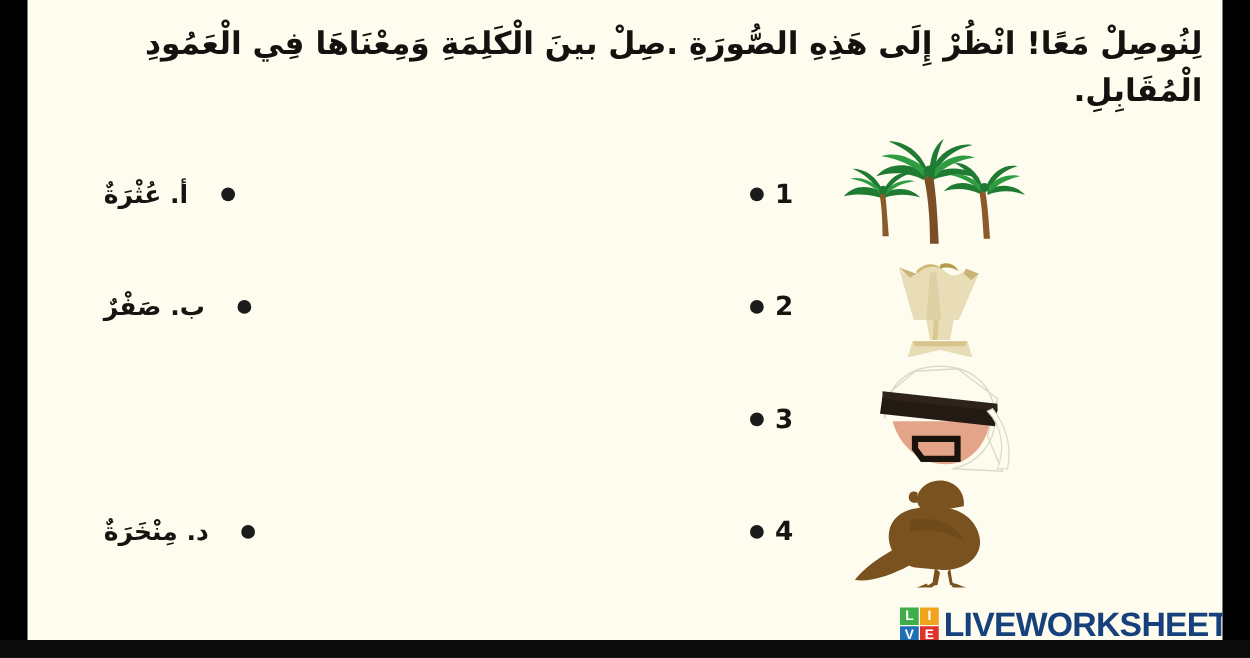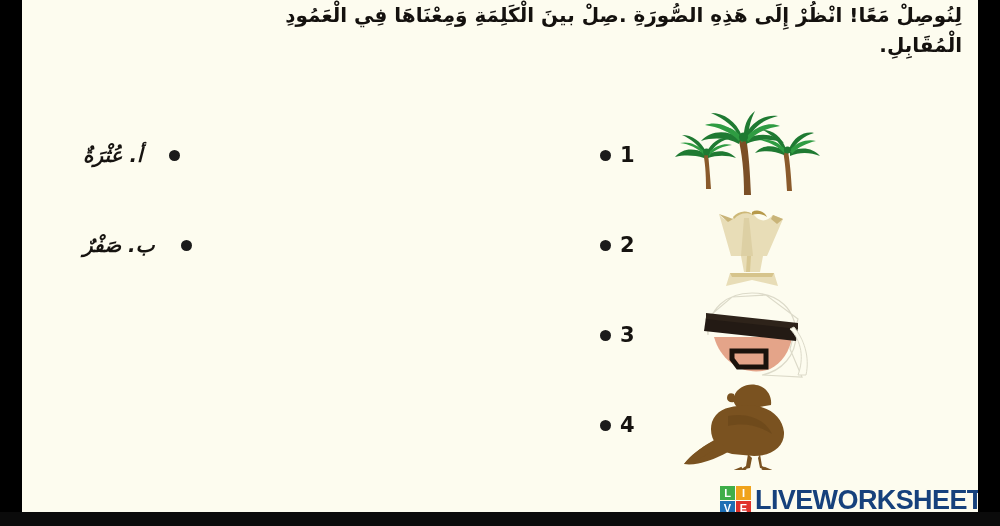--- a/index.html
+++ b/index.html
@@ -39,28 +39,28 @@
     bottom: 0;
     width: 1000px;
     height: 14px;
     background: #0b0b0b;
   }
 
   
   .instruction {
     position: absolute;
     left: 0px;
-    top: 0;
+    top: 16px;
     width: 952px;
     direction: rtl;
     text-align: right;
     padding-right: 12px;
     box-sizing: border-box;
     font-family: "DejaVu Sans", sans-serif;
-    font-size: 20px;
+    font-size: 25px;
     font-weight: bold;
     line-height: 1.52;
     color: #14110e;
     letter-spacing: 0px;
   }
   .instruction .line2 {
     display: block;
     margin-left: 45px;
   }
 
@@ -104,21 +104,20 @@
     background: #1b1b1b;
     flex: 0 0 auto;
   }
   .word-text {
     direction: rtl;
     font-family: "DejaVu Sans", sans-serif;
     font-size: 20px;
     font-weight: bold;
     color: #161310;
     white-space: nowrap;
-    font-style: italic;
   }
 
   
   .num-cell {
     position: absolute;
     left: 578px;
     width: 60px;
     height: 90px;
     display: flex;
     align-items: center;
@@ -304,20 +303,24 @@
             <path d="M36 24 L128 34 L128 40 L36 30 Z" fill="#2e231a"></path>
 
             <path d="M62 62 L96 62 L96 78 L68 78 L62 70 Z" fill="none" stroke="#1a120c" stroke-width="5"></path>
 
             <path d="M120 40 C132 52 134 70 128 86 L136 86 C140 68 134 50 124 38 Z" fill="#fdfcef" stroke="#dcdac9" stroke-width="1"></path>
           </svg>
         </div>
       </div>
 
       <div class="row r3">
+        <div class="word-cell">
+          <span class="word-text">د. مِنْخَرَةٌ</span>
+          <span class="word-bullet"></span>
+        </div>
         <div class="num-cell">
           <span class="num-bullet"></span>
           <span class="num-text">4</span>
         </div>
         <div class="pic-cell">
           <svg width="160" height="90" viewBox="0 0 160 90">
             <g fill="#7a5220">
 
               <path d="M62 16 C66 6 78 2 88 6 C96 9 100 17 99 25 L70 30 C64 28 60 22 62 16 Z"></path>
               <path d="M62 14 C58 12 55 14 55 18 C55 21 58 23 62 22 Z"></path>

